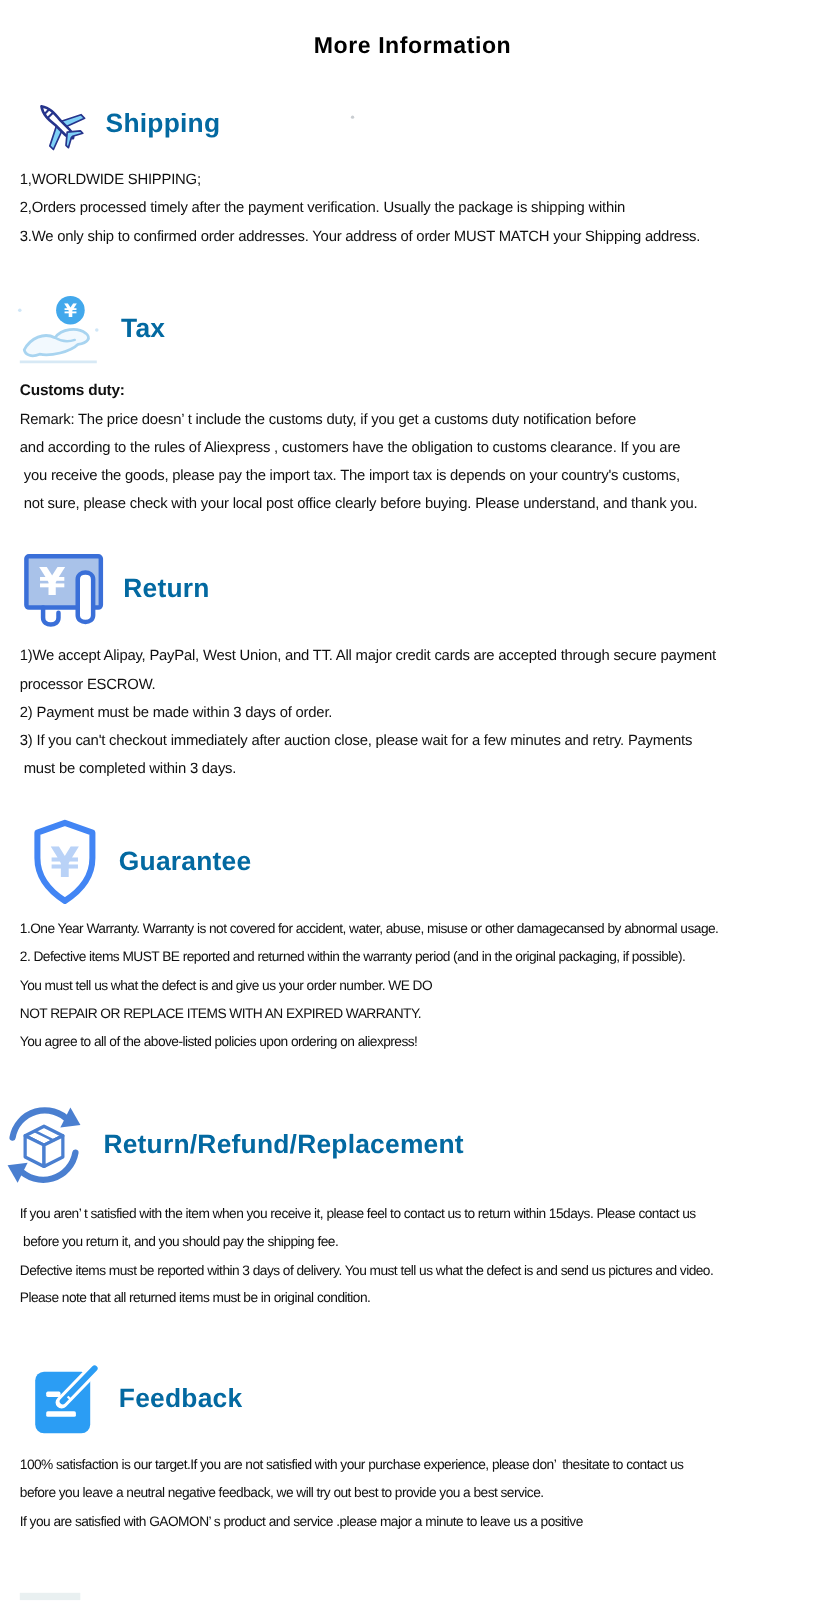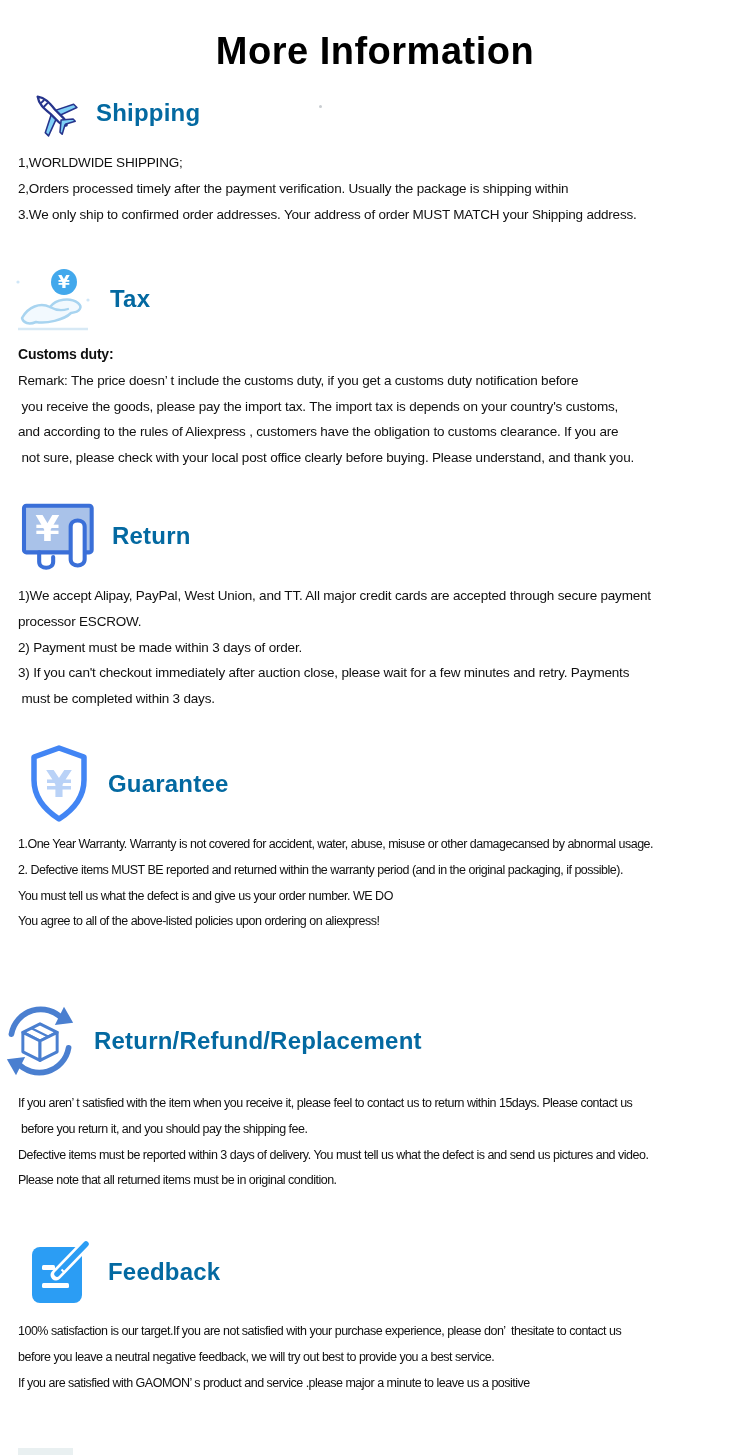--- a/index.html
+++ b/index.html
@@ -9,21 +9,21 @@
     height: 1455px;
     background: #ffffff;
     font-family: "Liberation Sans", sans-serif;
     color: #101010;
     overflow: hidden;
   }
   .page-title {
     position: absolute;
     top: 30px; left: 0; right: 0;
     text-align: center;
-    font-size: 38px;
+    font-size: 21px;
     font-weight: 700;
     letter-spacing: 0.5px;
     color: #000000;
     margin: 0;
   }
   .stray-dot {
     position: absolute;
     left: 319px; top: 105px;
     width: 3px; height: 3px;
     border-radius: 50%;
@@ -122,22 +122,22 @@
           <path d="M10 52 C16 41 28 36 38 41 C44 33 58 31 66 37 C71 41 68 46 59 47 C52 54 34 58 24 56 C17 59 11 57 10 52 Z" fill="#f2f9fe" stroke="#a8d4f0" stroke-width="2.5" stroke-linejoin="round"></path>
           <path d="M38 41 C43 44 50 45 56 43" fill="none" stroke="#a8d4f0" stroke-width="2.2" stroke-linecap="round"></path>
           <line x1="6" y1="63" x2="76" y2="63" stroke="#d7e9f5" stroke-width="2.5"></line>
         </svg>
       </span>
       <h2 class="sec-title">Tax</h2>
     </div>
     <div class="body body-wide">
       <p class="lead">Customs duty:</p>
       <p>Remark: The price doesn’ t include the customs duty, if you get a customs duty notification before</p>
+      <p>and according to the rules of Aliexpress , customers have the obligation to customs clearance. If you are</p>
       <p> you receive the goods, please pay the import tax. The import tax is depends on your country's customs,</p>
-      <p>and according to the rules of Aliexpress , customers have the obligation to customs clearance. If you are</p>
       <p> not sure, please check with your local post office clearly before buying. Please understand, and thank you.</p>
     </div>
   </section>
 
   <section class="section" id="sec-payment">
     <div class="sec-head">
       <span class="icon-wrap">
         <svg width="78" height="70" viewBox="0 0 66 60">
           <rect x="3" y="4" width="58" height="40" rx="2" fill="#a9c2e9" stroke="#3a6fd8" stroke-width="3.5"></rect>
           <text x="23" y="34" font-size="30" font-weight="bold" fill="#ffffff" text-anchor="middle" font-family="DejaVu Sans, sans-serif">¥</text>
@@ -163,20 +163,21 @@
           <path d="M35 4 L60 13 L60 36 C60 54 49 66 35 75 C21 66 10 54 10 36 L10 13 Z" fill="#ffffff" stroke="#4285f4" stroke-width="5.5" stroke-linejoin="round"></path>
           <text x="35" y="53" font-size="38" font-weight="bold" fill="#b9d2f7" text-anchor="middle" font-family="DejaVu Sans, sans-serif">¥</text>
         </svg>
       </span>
       <h2 class="sec-title">Guarantee</h2>
     </div>
     <div class="body body-tight">
       <p>1.One Year Warranty. Warranty is not covered for accident, water, abuse, misuse or other damagecansed by abnormal usage.</p>
       <p>2. Defective items MUST BE reported and returned within the warranty period (and in the original packaging, if possible).</p>
       <p>You must tell us what the defect is and give us your order number. WE DO</p>
+      <p>NOT REPAIR OR REPLACE ITEMS WITH AN EXPIRED WARRANTY.</p>
       <p>You agree to all of the above-listed policies upon ordering on aliexpress!</p>
     </div>
   </section>
 
   <section class="section" id="sec-return">
     <div class="sec-head">
       <span class="icon-wrap">
         <svg width="80" height="88" viewBox="0 0 70 76">
           <path d="M10 32 A26 26 0 0 1 55 19" fill="none" stroke="#4a7fd0" stroke-width="5" stroke-linecap="round"></path>
           <polygon points="56,8 64,22 48,24" fill="#4a7fd0"></polygon>

